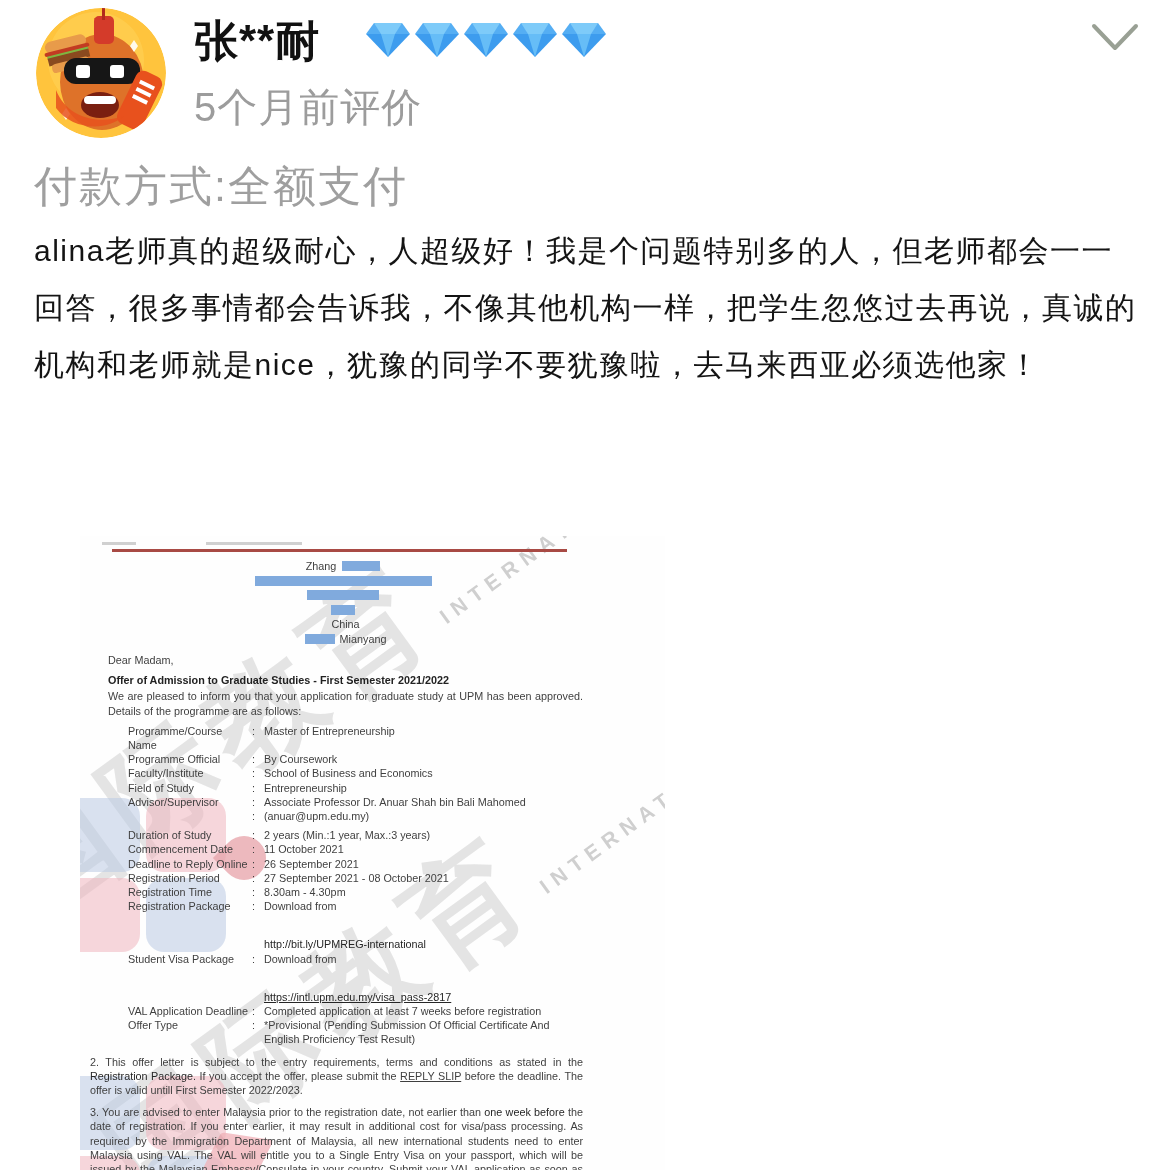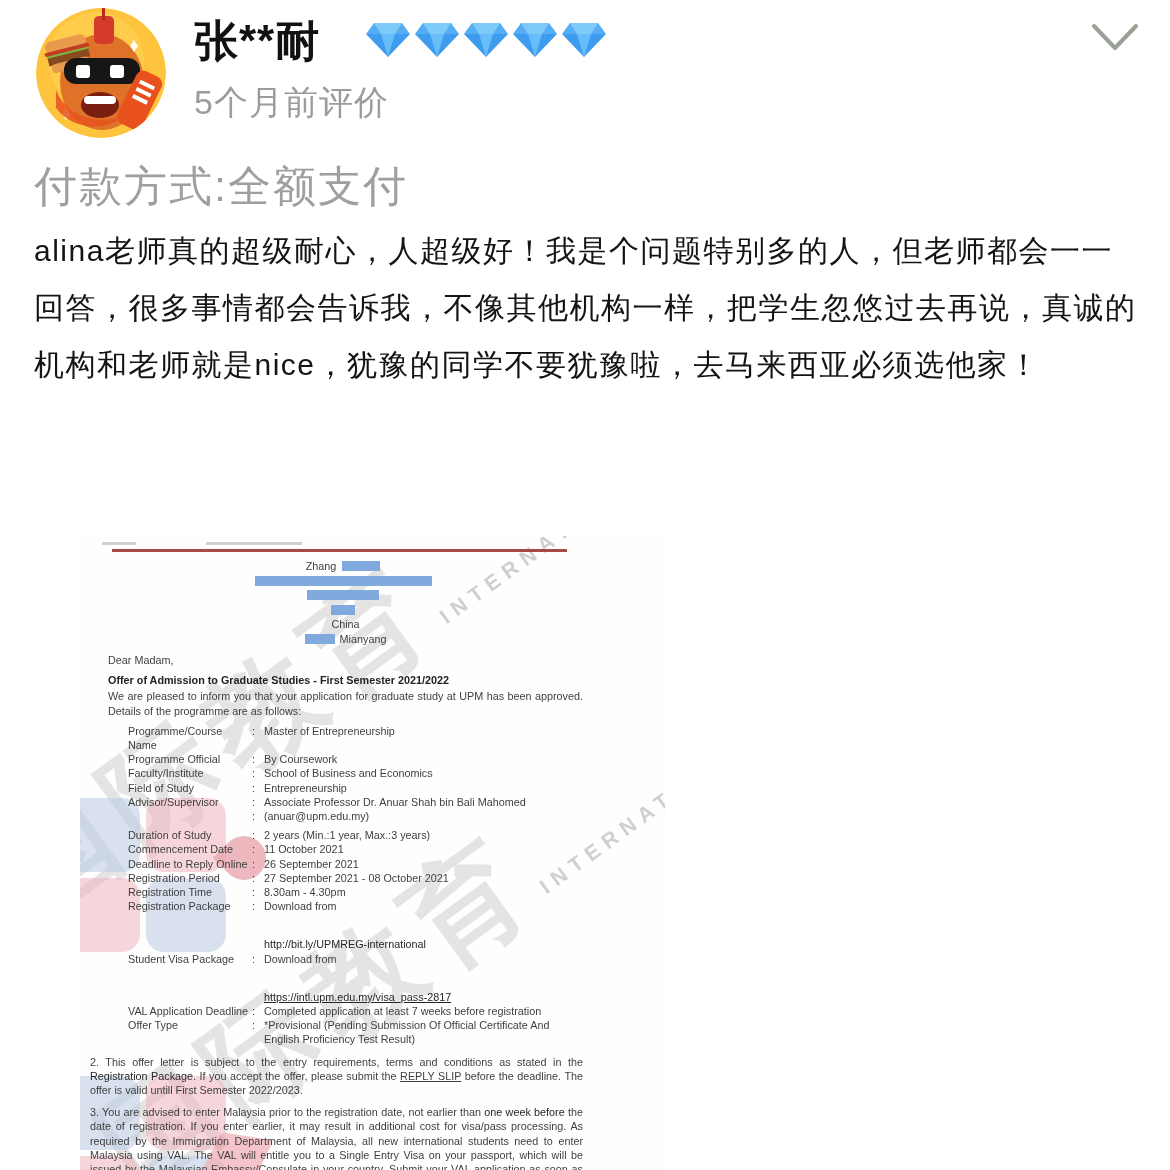--- a/index.html
+++ b/index.html
@@ -6,21 +6,21 @@
   body{
     width:1170px;height:1170px;position:relative;overflow:hidden;
     background:#ffffff;
     font-family:"Liberation Sans","DejaVu Sans",sans-serif;
   }
   
   .avatar{position:absolute;left:36px;top:8px;width:130px;height:130px;border-radius:50%;overflow:hidden;}
   .username{position:absolute;left:194px;top:12px;font-size:44px;font-weight:700;color:#111;letter-spacing:1px;}
   .diamonds{position:absolute;left:366px;top:20px;display:flex;gap:5px;}
   .diamonds svg{display:block;}
-  .time-label{position:absolute;left:194px;top:80px;font-size:34px;color:#9c9c9c;letter-spacing:1px;}
+  .time-label{position:absolute;left:194px;top:80px;font-size:40px;color:#9c9c9c;letter-spacing:1px;}
   .chevron{position:absolute;left:1086px;top:18px;width:58px;height:44px;cursor:pointer;}
   .payment-label{position:absolute;left:34px;top:158px;font-size:43px;color:#9f9f9f;letter-spacing:2px;}
   .review-text{
     position:absolute;left:34px;top:222px;width:1108px;
     font-size:30px;line-height:57px;color:#141414;letter-spacing:1.5px;
     word-break:break-all;
   }
   
   .letter{
     position:absolute;left:80px;top:536px;width:585px;height:634px;

